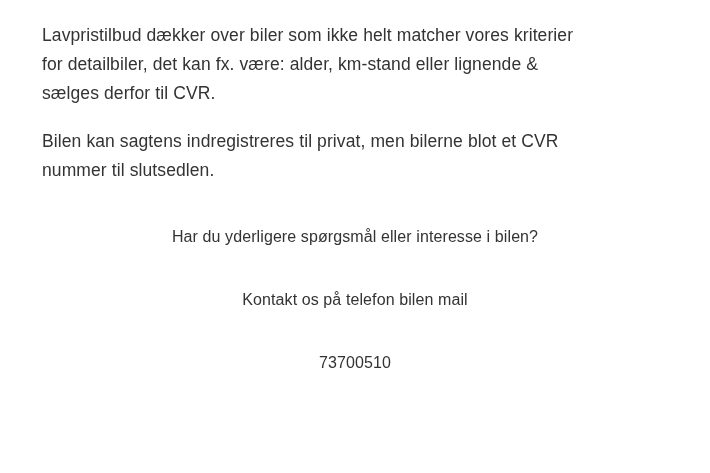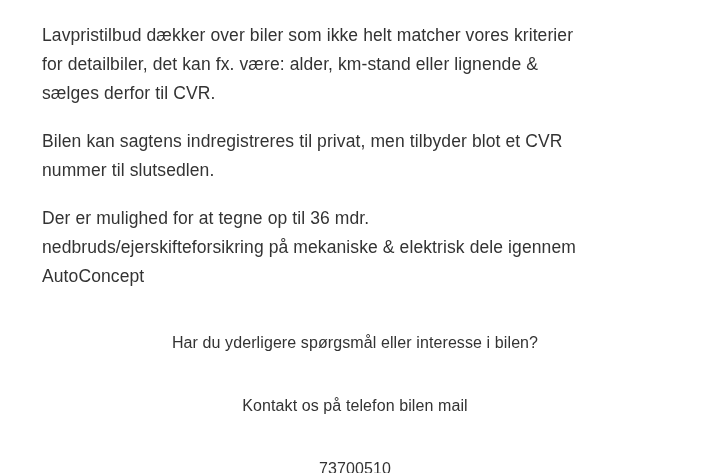--- a/index.html
+++ b/index.html
@@ -38,24 +38,21 @@
     margin-top: 40px;
   }
 </style>
 </head>
 <body>
 
 <div class="content">
   <p class="para">Lavpristilbud dækker over biler som ikke helt matcher vores kriterier
 for detailbiler, det kan fx. være: alder, km-stand eller lignende &amp;
 sælges derfor til CVR.</p>
-  <p class="para">Bilen kan sagtens indregistreres til privat, men tilbyder blot et CVR
+  <p class="para">Bilen kan sagtens indregistreres til privat, men bilerne blot et CVR
 nummer til slutsedlen.</p>
-  <p class="para">Der er mulighed for at tegne op til 36 mdr.
-nedbruds/ejerskifteforsikring på mekaniske &amp; elektrisk dele igennem
-AutoConcept</p>
 </div>
 
 <div class="footer">
   <span class="footer-line">Har du yderligere spørgsmål eller interesse i bilen?</span>
   <span class="footer-line">Kontakt os på telefon bilen mail</span>
   <span class="footer-line">73700510</span>
 </div>
 
 </body></html>

